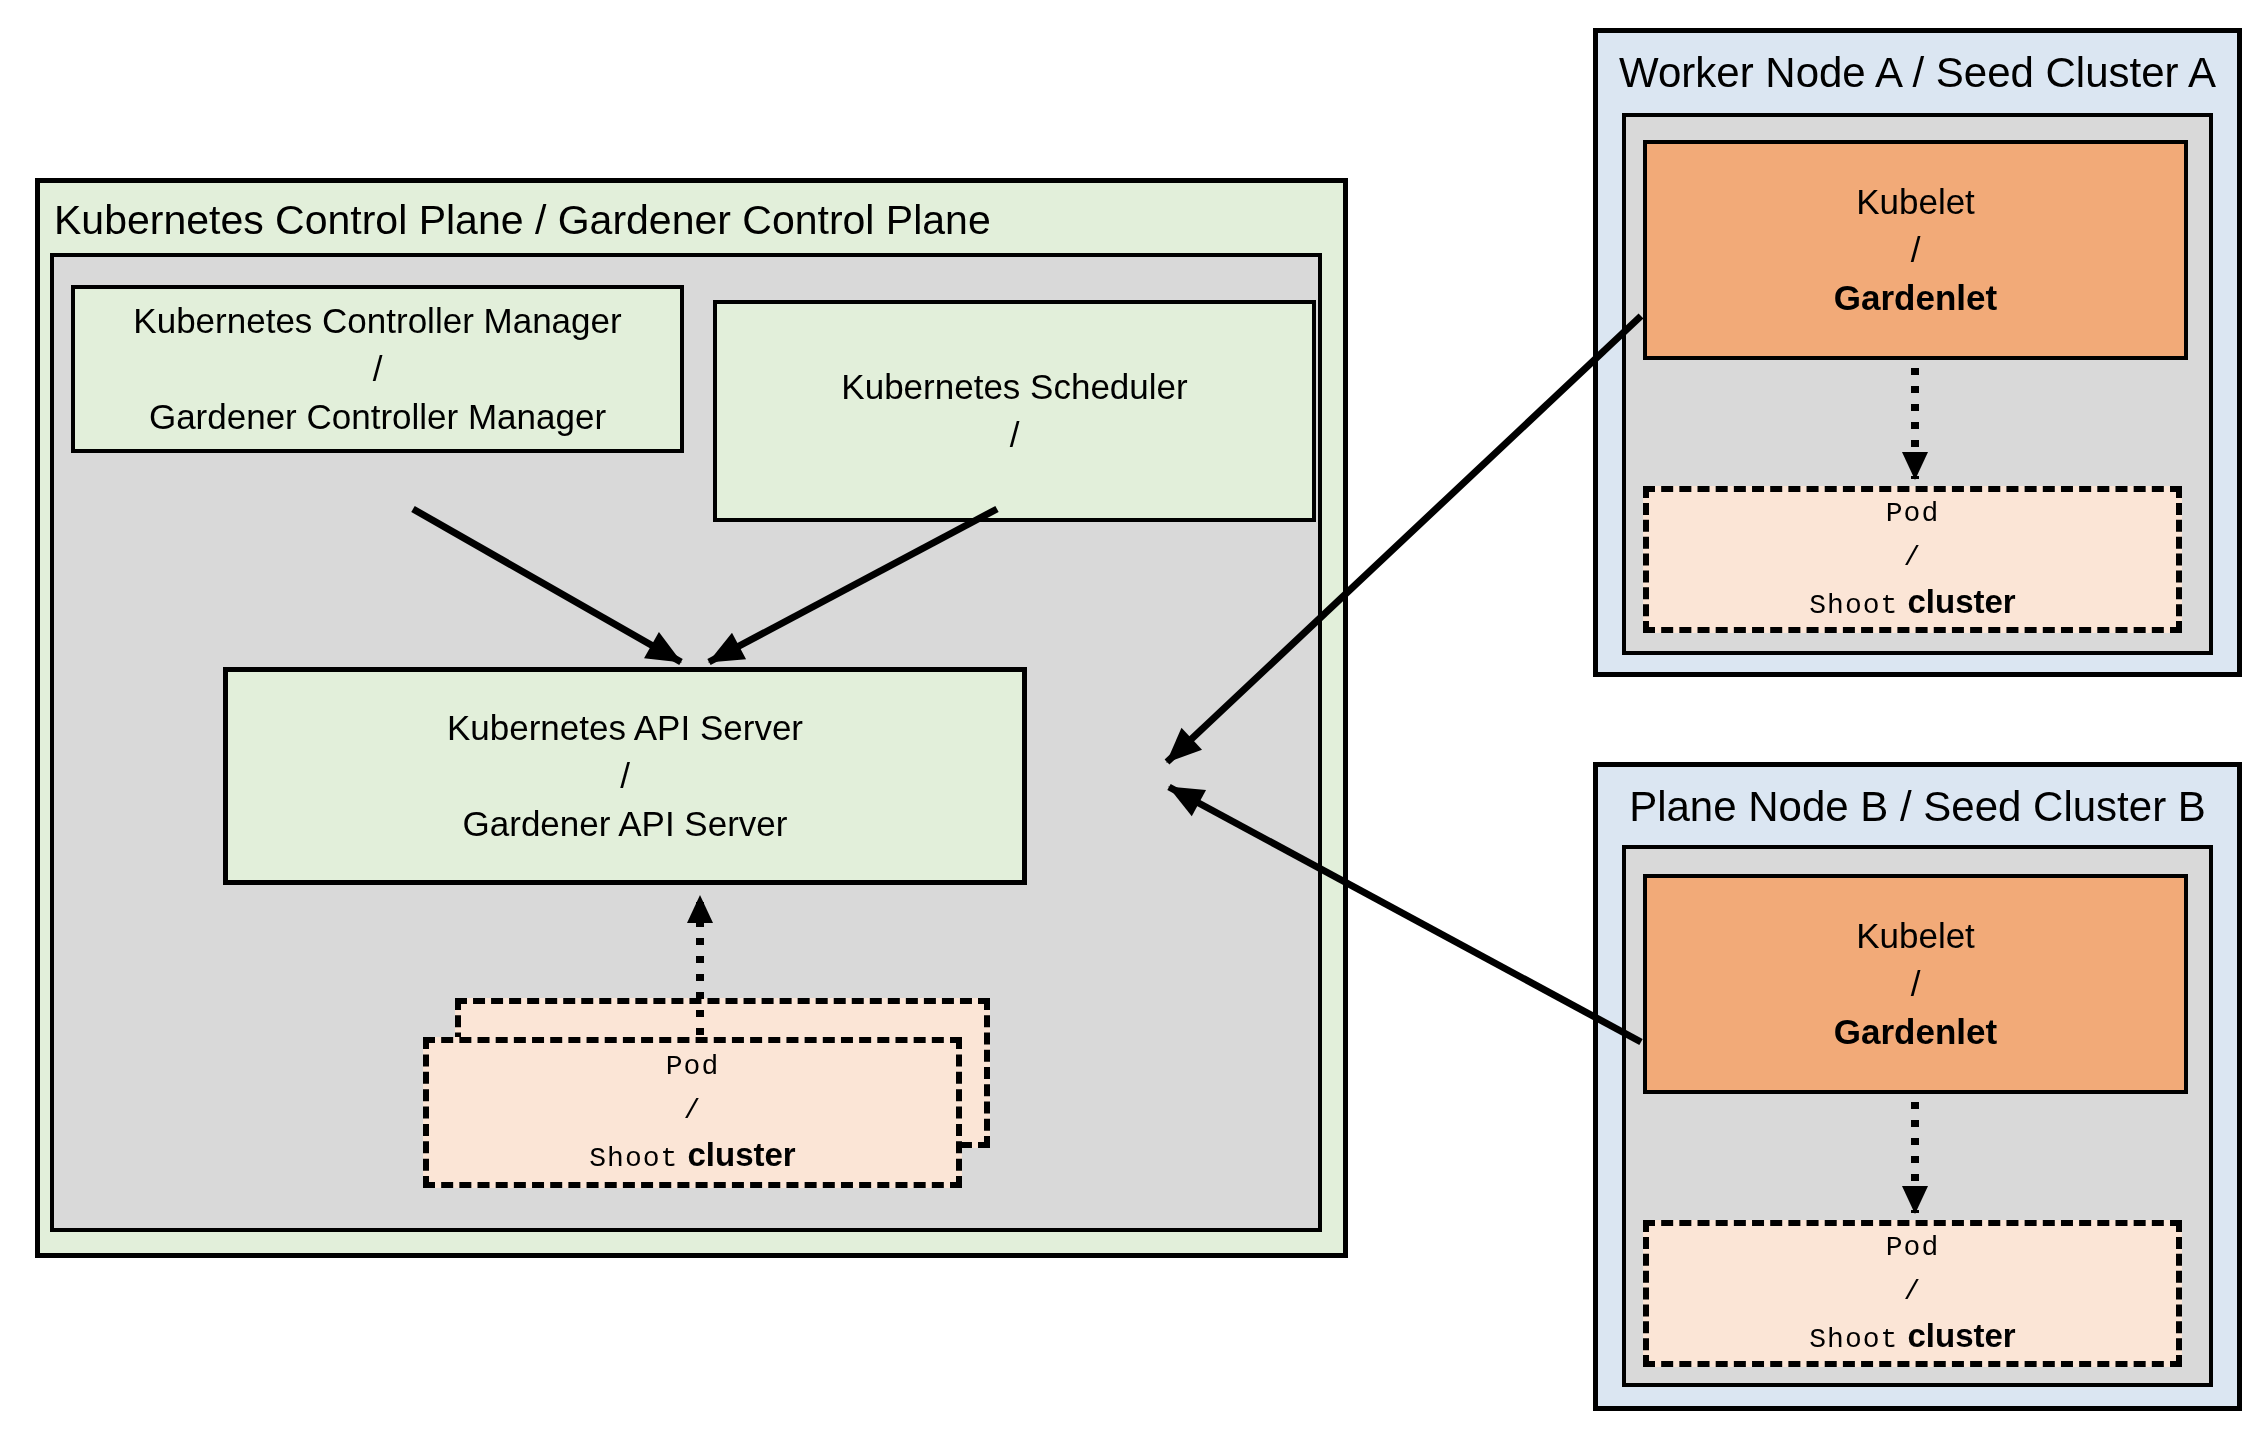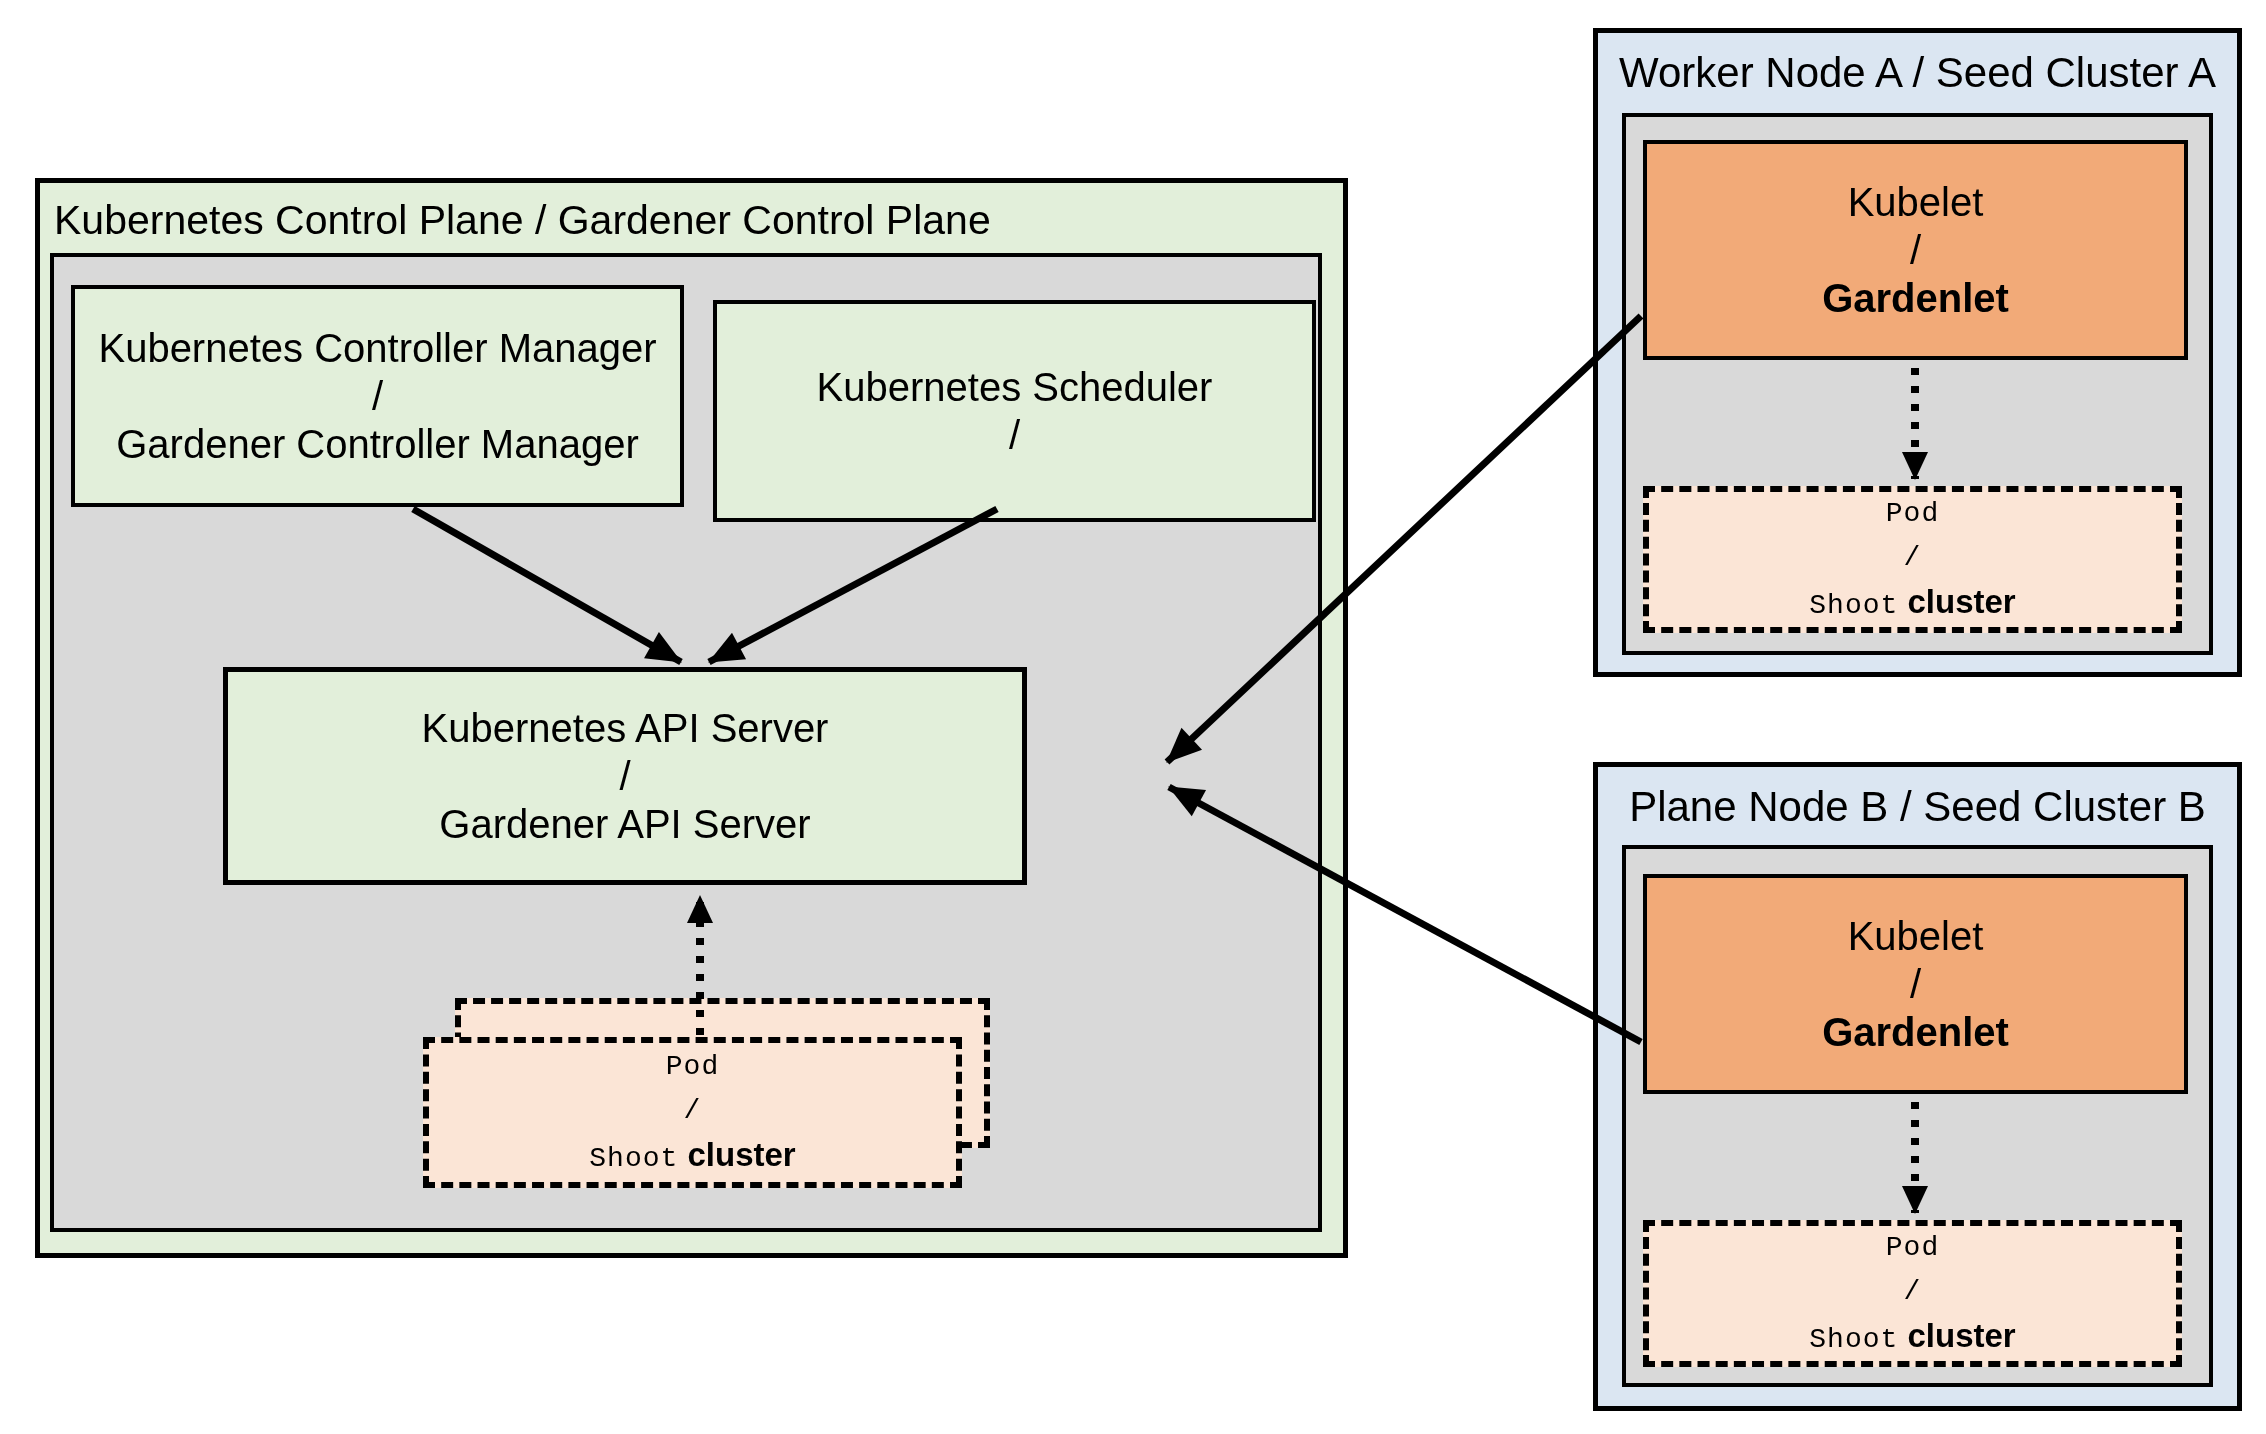--- a/index.html
+++ b/index.html
@@ -10,42 +10,42 @@
   .box{position:absolute;box-sizing:border-box;}
   .fill-green{background:var(--green_light);}
   .fill-gray{background:var(--gray);}
   .fill-blue{background:var(--blue_light);}
   .fill-orange{background:var(--orange);}
   .fill-peach{background:var(--peach);}
   .bd4{border:4px solid var(--line);}
   .bd5{border:5px solid var(--line);}
   .bd-dash{border:6px dashed var(--line);}
   .center-col{display:flex;flex-direction:column;align-items:center;justify-content:center;text-align:center;}
-  .label{font-size:40px;line-height:48px;white-space:nowrap;}
+  .label{font-size:35px;line-height:48px;white-space:nowrap;}
   .label-sm{font-size:33px;line-height:44px;white-space:nowrap;}
   .bold{font-weight:700;}
   .mono{font-family:"Liberation Mono","DejaVu Sans Mono",monospace;font-size:28px;letter-spacing:1px;}
   .cluster-word{font-weight:700;}
   .panel-title{position:absolute;font-size:41px;white-space:nowrap;}
   .main-title{left:14px;top:14px;}
   .worker-title{left:0;right:0;top:16px;text-align:center;font-size:42px;}
   #arrow-layer{position:absolute;left:0;top:0;width:2266px;height:1434px;pointer-events:none;}
 </style>
 </head>
 <body>
 
 <div id="canvas">
 
   <div class="box fill-green bd5" style="left:35px;top:178px;width:1313px;height:1080px;">
     <div class="panel-title main-title">Kubernetes Control Plane / Gardener Control Plane</div>
   </div>
 
   <div class="box fill-gray bd4" style="left:50px;top:253px;width:1272px;height:979px;"></div>
 
-  <div class="box fill-green bd4 center-col" style="left:71px;top:285px;width:613px;height:222px;">
+  <div class="box fill-green bd4 center-col" style="left:71px;top:285px;width:613px;height:168px;">
     <div class="label">Kubernetes Controller Manager</div>
     <div class="label">/</div>
     <div class="label">Gardener Controller Manager</div>
   </div>
 
   <div class="box fill-green bd4 center-col" style="left:713px;top:300px;width:603px;height:222px;">
     <div class="label">Kubernetes Scheduler</div>
     <div class="label">/</div>
   </div>
 

